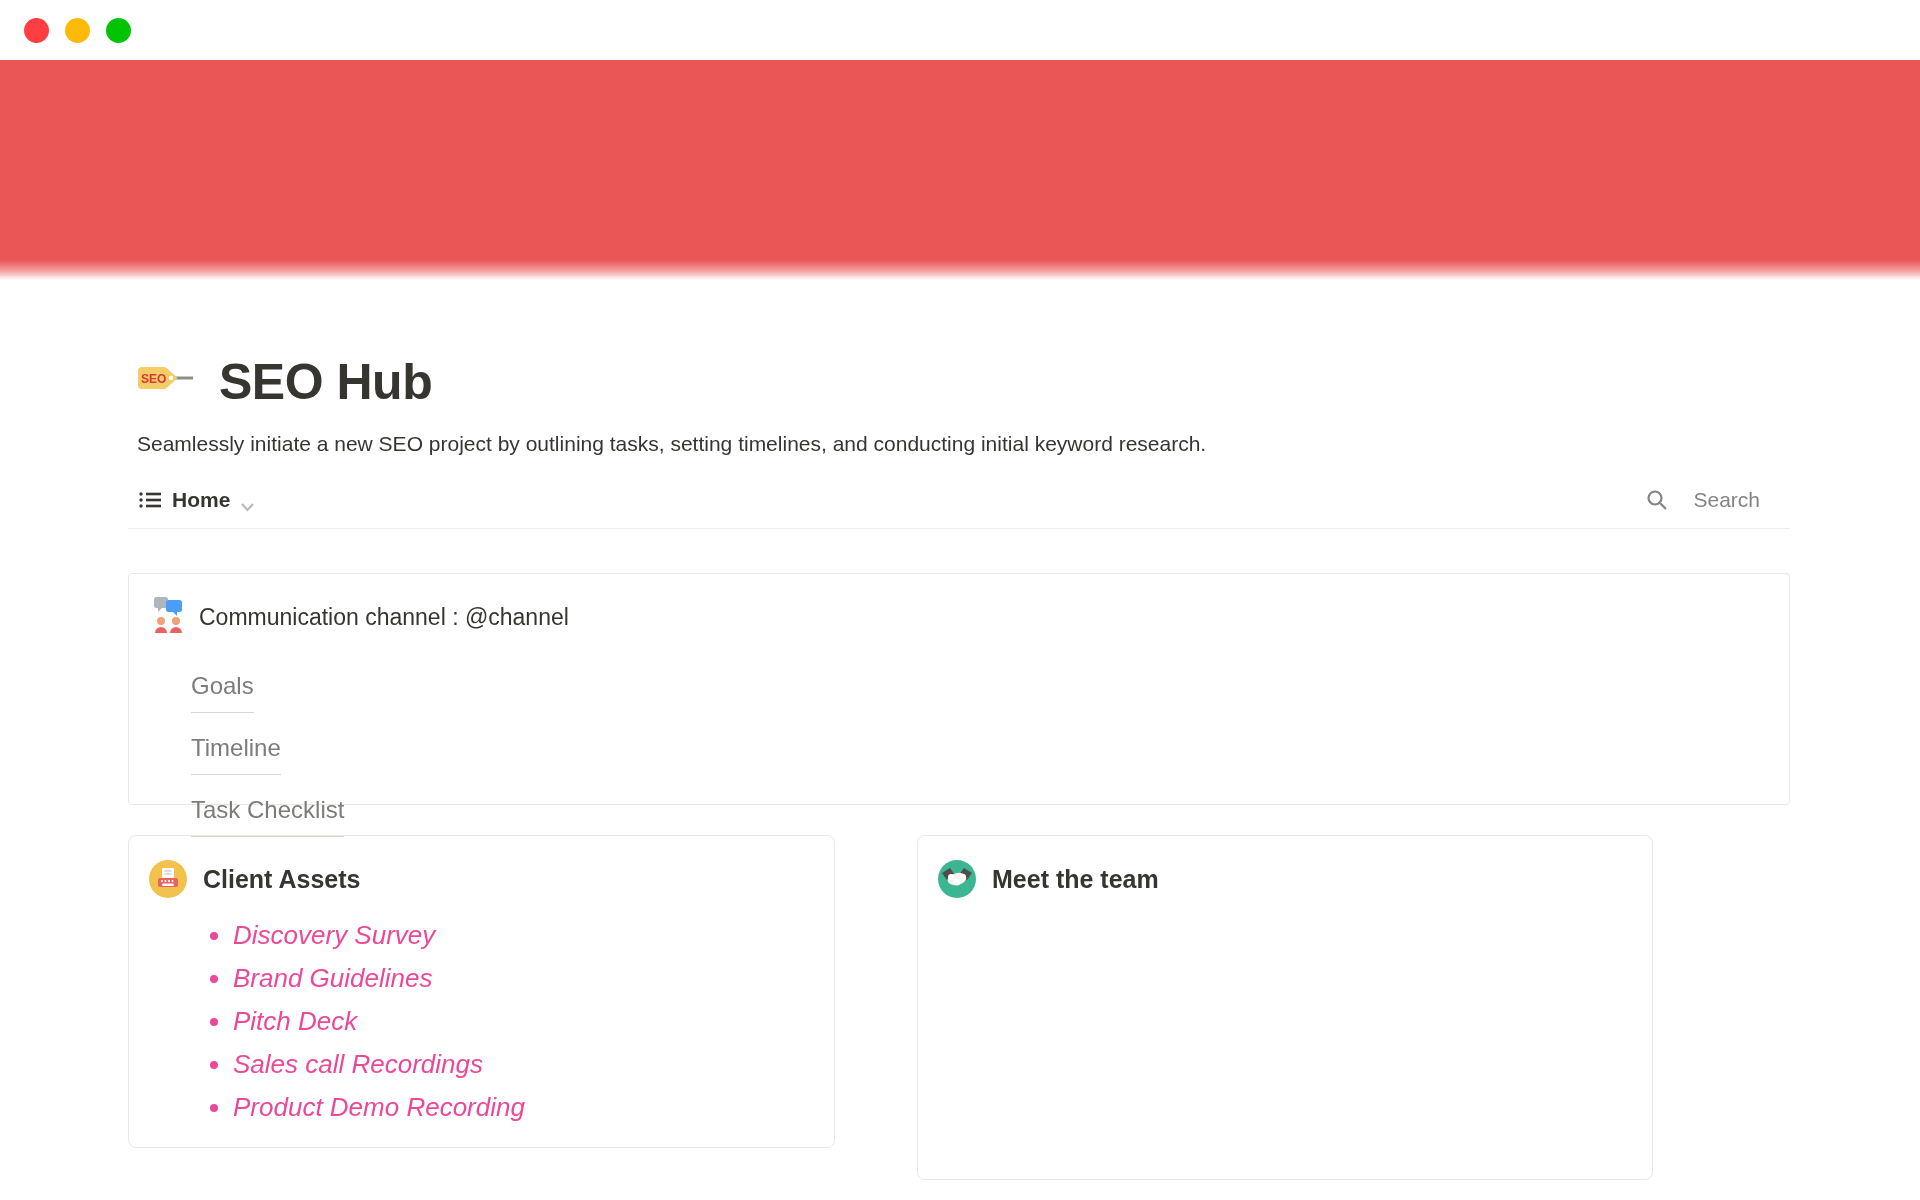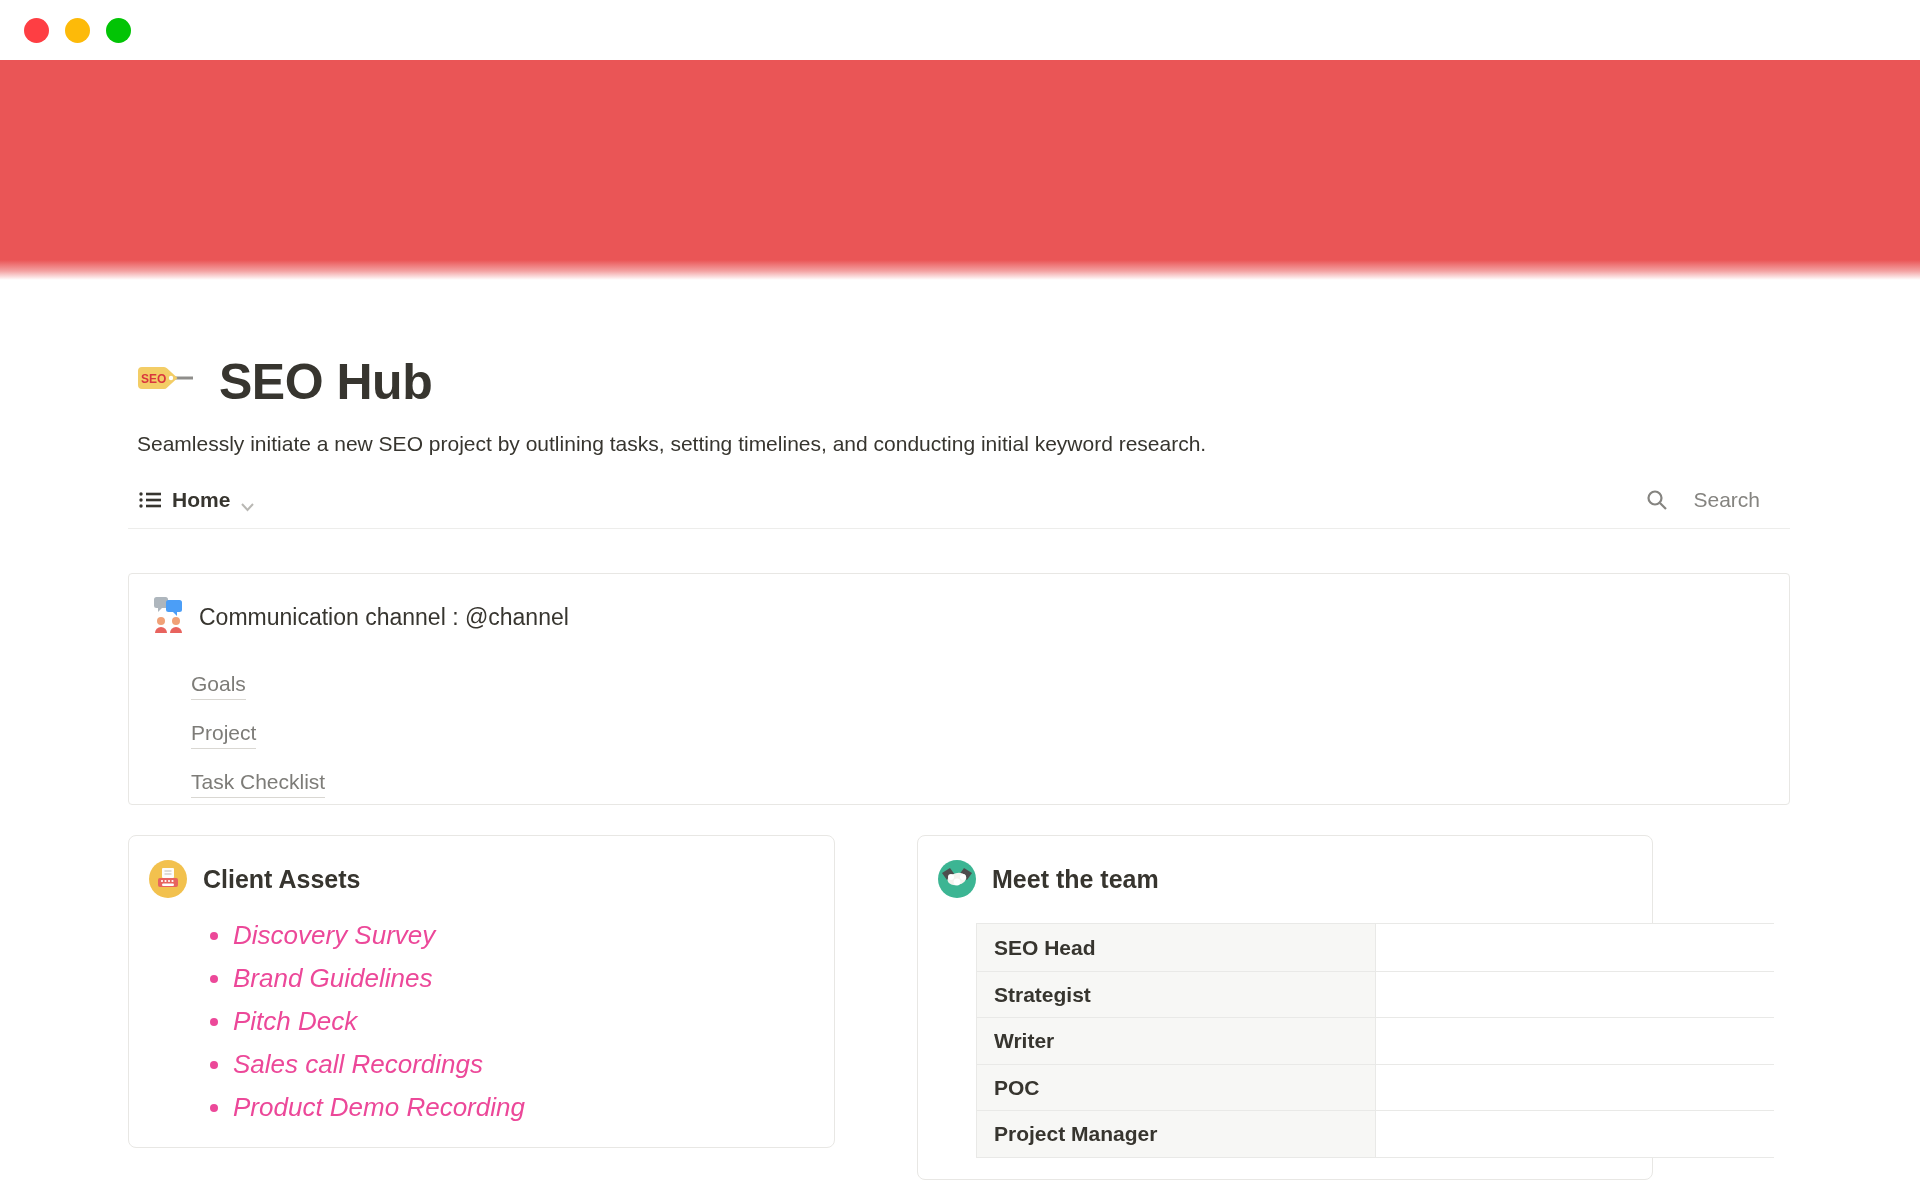--- a/index.html
+++ b/index.html
@@ -31,22 +31,22 @@
   .search { display:flex; align-items:center; gap:25px; cursor:pointer; margin-right:26px; }
   .search-label { font-size:21px; color:#858480; }
 
   
   .callout { margin-top:44px; height:232px; border:1px solid #e8e7e4; border-radius:4px;
              padding:24px; }
   .callout-head { display:flex; align-items:flex-start; gap:14px; }
   .callout-icon { width:32px; height:38px; flex:none; margin-top:-2px; }
   .callout-text { font-size:23px; color:#37352f; padding-top:6px; }
   .callout-links { margin:38px 0 0 38px; display:flex; flex-direction:column; gap:21px; align-items:flex-start; }
-  .doc-link { font-size:21px; color:#7d7c78; text-decoration:none; border-bottom:1.5px solid #d9d7d2;
-              padding-bottom:3px; cursor:pointer; }
+  .doc-link { font-size:24px; color:#7d7c78; text-decoration:none; border-bottom:1.5px solid #d9d7d2;
+              padding-bottom:12px; cursor:pointer; }
 
   
   .cards { display:flex; gap:82px; margin-top:30px; align-items:flex-start; }
   .card { border:1px solid #e8e7e4; border-radius:8px; padding:24px 20px; }
   .card-assets { width:707px; height:313px; }
   .card-team  { width:736px; height:345px; }
   .card-head { display:flex; align-items:center; gap:16px; }
   .icon-circle { width:38px; height:38px; border-radius:50%; flex:none;
                  display:flex; align-items:center; justify-content:center; }
   .card-title { font-size:25px; font-weight:700; color:#37352f; }
@@ -119,21 +119,21 @@
         <path d="M24 16 l0 4 -4 -4 Z" fill="#4b9ef7"></path>
         <circle cx="8" cy="25" r="4" fill="#f0a177"></circle>
         <path d="M2 37 a6 6 0 0 1 12 0 Z" fill="#e8635e"></path>
         <circle cx="23" cy="25" r="4" fill="#f0a177"></circle>
         <path d="M17 37 a6 6 0 0 1 12 0 Z" fill="#e8635e"></path>
       </svg>
       <div class="callout-text">Communication channel : @channel</div>
     </div>
     <div class="callout-links">
         <a class="doc-link">Goals</a>
-        <a class="doc-link">Project</a>
+        <a class="doc-link">Timeline</a>
         <a class="doc-link">Task Checklist</a>
       </div>
   </div>
 
   <div class="cards">
 
     <div class="card card-assets">
       <div class="card-head">
         <div class="icon-circle" style="background: rgb(242, 193, 78);">
           <svg width="26" height="26" viewBox="0 0 26 26">
@@ -166,38 +166,16 @@
             <path d="M4 13 l8 -5 5 7 -8 5 Z" fill="#4d4d4d"></path>
             <path d="M34 13 l-8 -5 -5 7 8 5 Z" fill="#4d4d4d"></path>
             <ellipse cx="19" cy="19" rx="9.5" ry="6" fill="#f4f2ee" transform="rotate(-12 19 19)"></ellipse>
             <circle cx="13" cy="17" r="3" fill="#fff"></circle>
             <circle cx="25" cy="17" r="3" fill="#fff"></circle>
             <circle cx="19" cy="22" r="3.4" fill="#fff"></circle>
           </svg>
         </div>
         <span class="card-title">Meet the team</span>
       </div>
-      <div class="team-table">
-          <div class="trow">
-          <div class="tcell-role">SEO Head</div>
-          <div class="tcell-person"></div>
-        </div>
-          <div class="trow">
-          <div class="tcell-role">Strategist</div>
-          <div class="tcell-person"></div>
-        </div>
-          <div class="trow">
-          <div class="tcell-role">Writer</div>
-          <div class="tcell-person"></div>
-        </div>
-          <div class="trow">
-          <div class="tcell-role">POC</div>
-          <div class="tcell-person"></div>
-        </div>
-          <div class="trow">
-          <div class="tcell-role">Project Manager</div>
-          <div class="tcell-person"></div>
-        </div>
-        </div>
     </div>
 
   </div>
 </div>
 
 </body></html>

